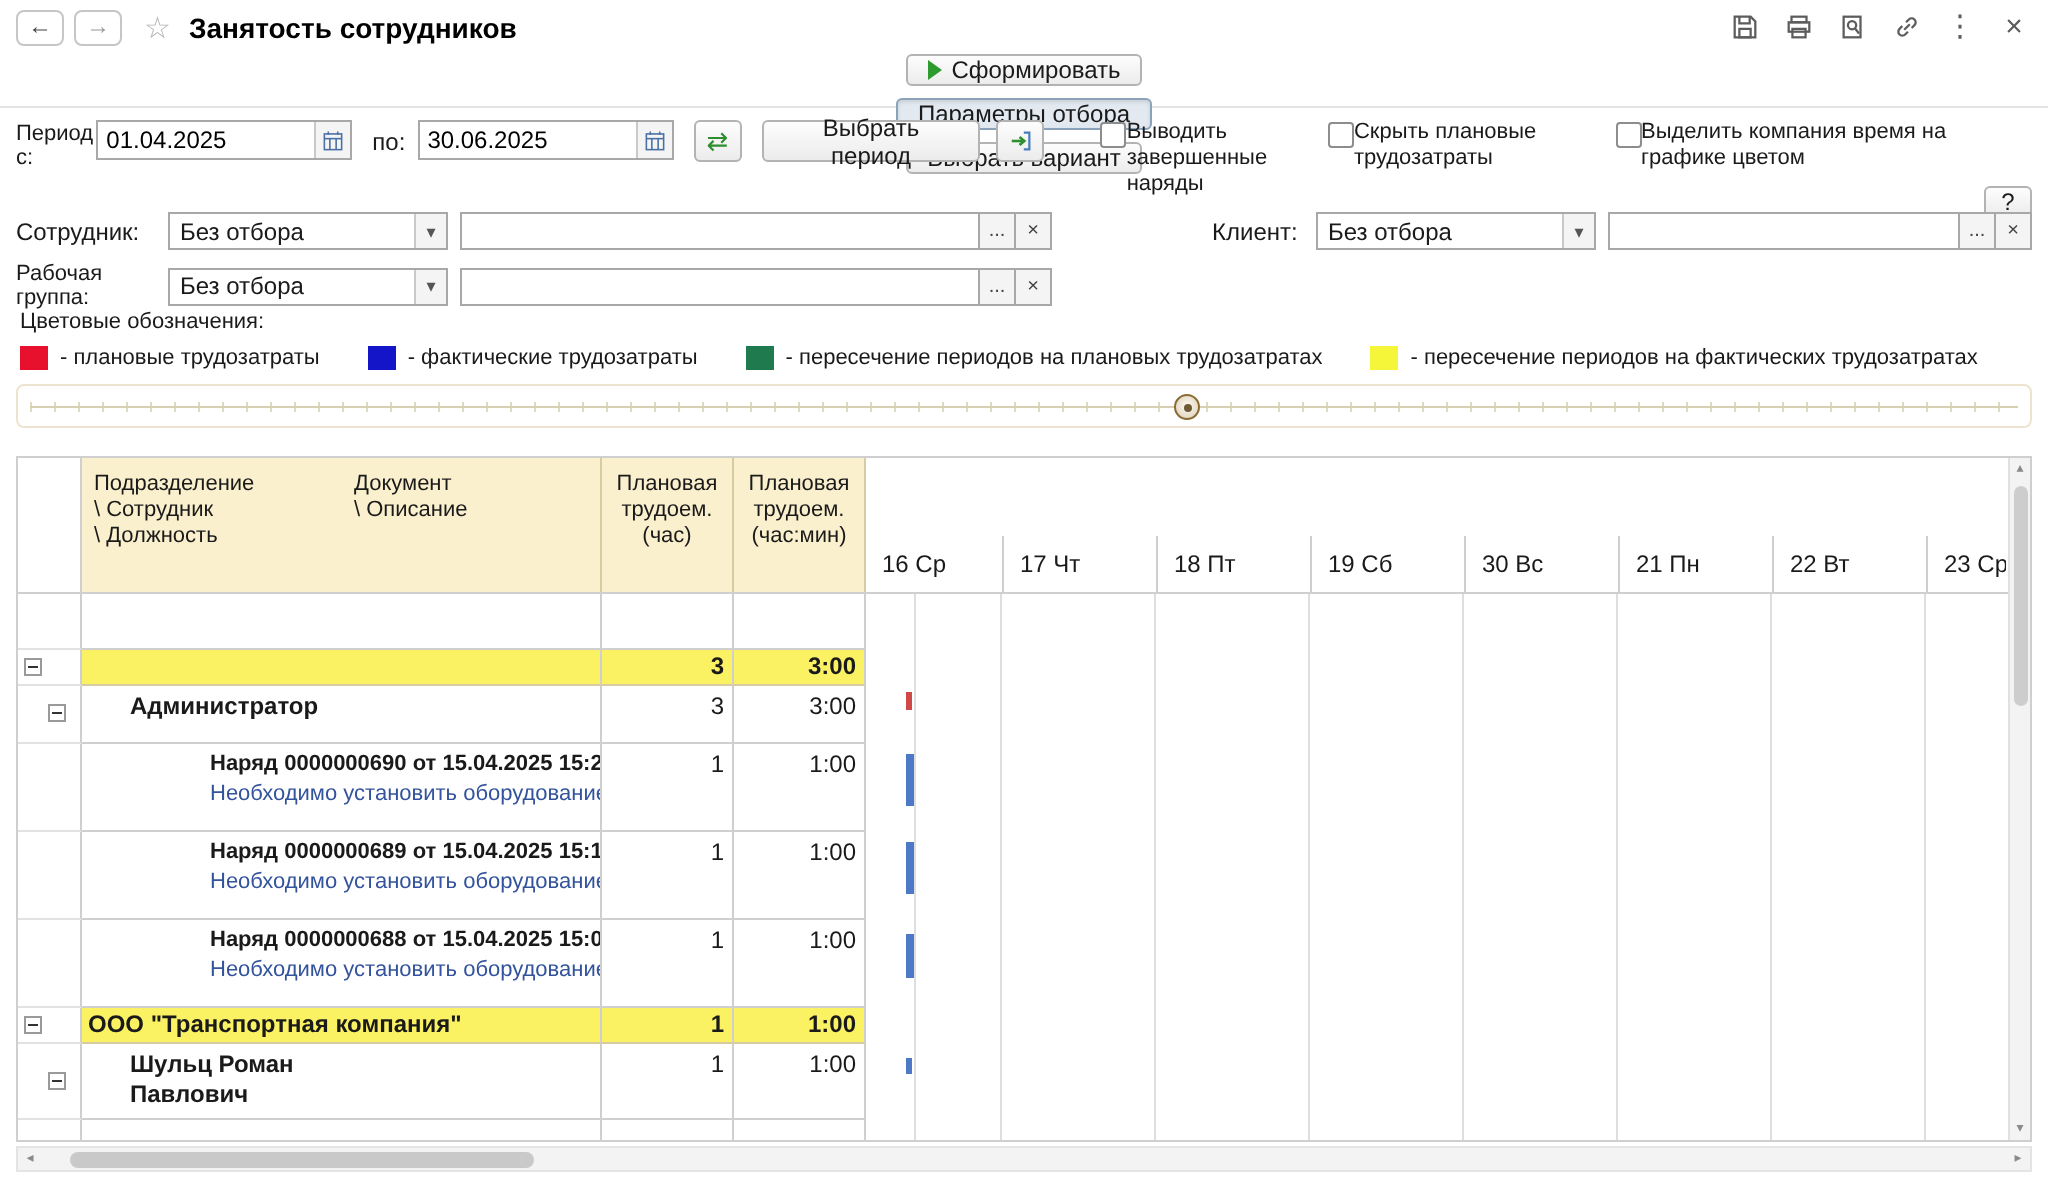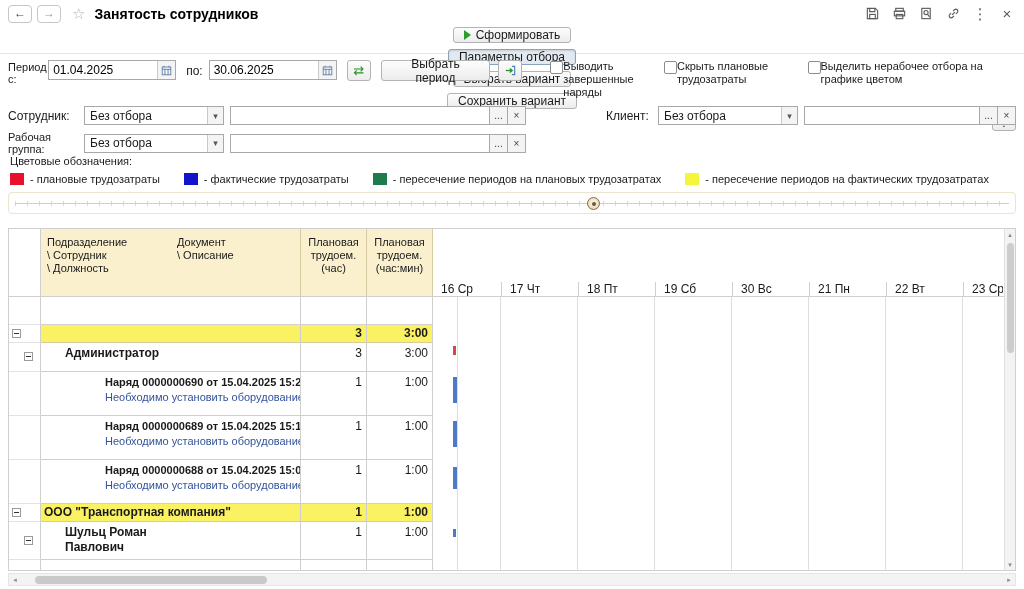--- a/index.html
+++ b/index.html
@@ -60,21 +60,21 @@
   
   .report { position:absolute; left:8px; top:228px; width:1008px; height:343px; border:1px solid #cfcfcf; background:#fff; overflow:hidden; }
   .grid-row { display:grid; grid-template-columns:32px 260px 66px 66px 1fr; }
   .thead { height:68px; border-bottom:1px solid #cfcfcf; }
   .thead .hc { background:#faf0cd; border-right:1px solid #d6cba1; position:relative; font-size:11px; line-height:13px; }
   .thead .gut { background:#fff; border-right:1px solid #cfcfcf; }
   .hc .blk1 { position:absolute; left:6px; top:7px; }
   .hc .blk2 { position:absolute; left:136px; top:7px; }
   .hc.center { display:flex; flex-direction:column; align-items:center; justify-content:flex-start; padding-top:7px; text-align:center; }
   .thead .chart-h { position:relative; background:#fff; }
-  .dates { position:absolute; left:0; right:12px; bottom:0; height:28px; display:flex;align-items:flex-end; }
+  .dates { position:absolute; left:0; right:12px; bottom:0; height:28px; display:flex; }
   .dcell { border-left:1px solid #cfcfcf; display:flex; align-items:center; padding-left:8px; font-size:12px; white-space:nowrap; overflow:hidden; }
   .dcell:first-child { border-left:0; }
 
   .tbody { position:relative; }
   .trow .cell { position:relative; }
   .trow .gutter { border-right:1px solid #cfcfcf; border-bottom:1px solid #e2e2e2; position:relative; }
   .trow .name, .trow .num { border-right:1px solid #cfcfcf; border-bottom:1px solid #cfcfcf; overflow:hidden; }
   .trow .num { text-align:right; padding:3px 4px 0 0; font-size:12px; }
   .trow .chart { background-image:repeating-linear-gradient(90deg,#dedede 0 1px,transparent 1px 77px); background-position:67px 0; position:relative; }
   .row-spacer { height:28px; }
@@ -161,23 +161,20 @@
   <button class="btn">
     <span class="play"></span>
     <span>Сформировать</span>
   </button>
   <button class="btn pressed">
     <span>Параметры отбора</span>
   </button>
   <button class="btn">
     <span>Выбрать вариант</span>
   </button>
-  <button class="btn">
-    <span>Сохранить вариант</span>
-  </button>
   <button class="btn help">?</button>
 </div>
 
 <div class="frow" style="top:60px;">
   <div class="lbl period-lbl">
     <div>Период</div>
     <div>с:</div>
   </div>
   <div class="datebox">
     <input type="text" value="01.04.2025" style="">
@@ -216,21 +213,21 @@
   <div class="chk" style="margin-left:28px;width:100px;">
     <span class="box"></span>
     <span class="txt">Выводить завершенные наряды</span>
   </div>
   <div class="chk" style="margin-left:18px;width:125px;">
     <span class="box"></span>
     <span class="txt">Скрыть плановые трудозатраты</span>
   </div>
   <div class="chk" style="margin-left:24px;width:218px;">
     <span class="box"></span>
-    <span class="txt">Выделить нерабочее отбора на графике цветом</span>
+    <span class="txt">Выделить компания время на графике цветом</span>
   </div>
 </div>
 
 <div class="frow" style="top:106px;align-items:center;">
   <span class="lbl" style="width:76px;font-size:12px;">Сотрудник:</span>
   <div class="combo">
     <span class="val">Без отбора</span>
     <span class="arr">▾</span>
   </div>
   <div class="lookup" style="width:296px;margin-left:6px;">

